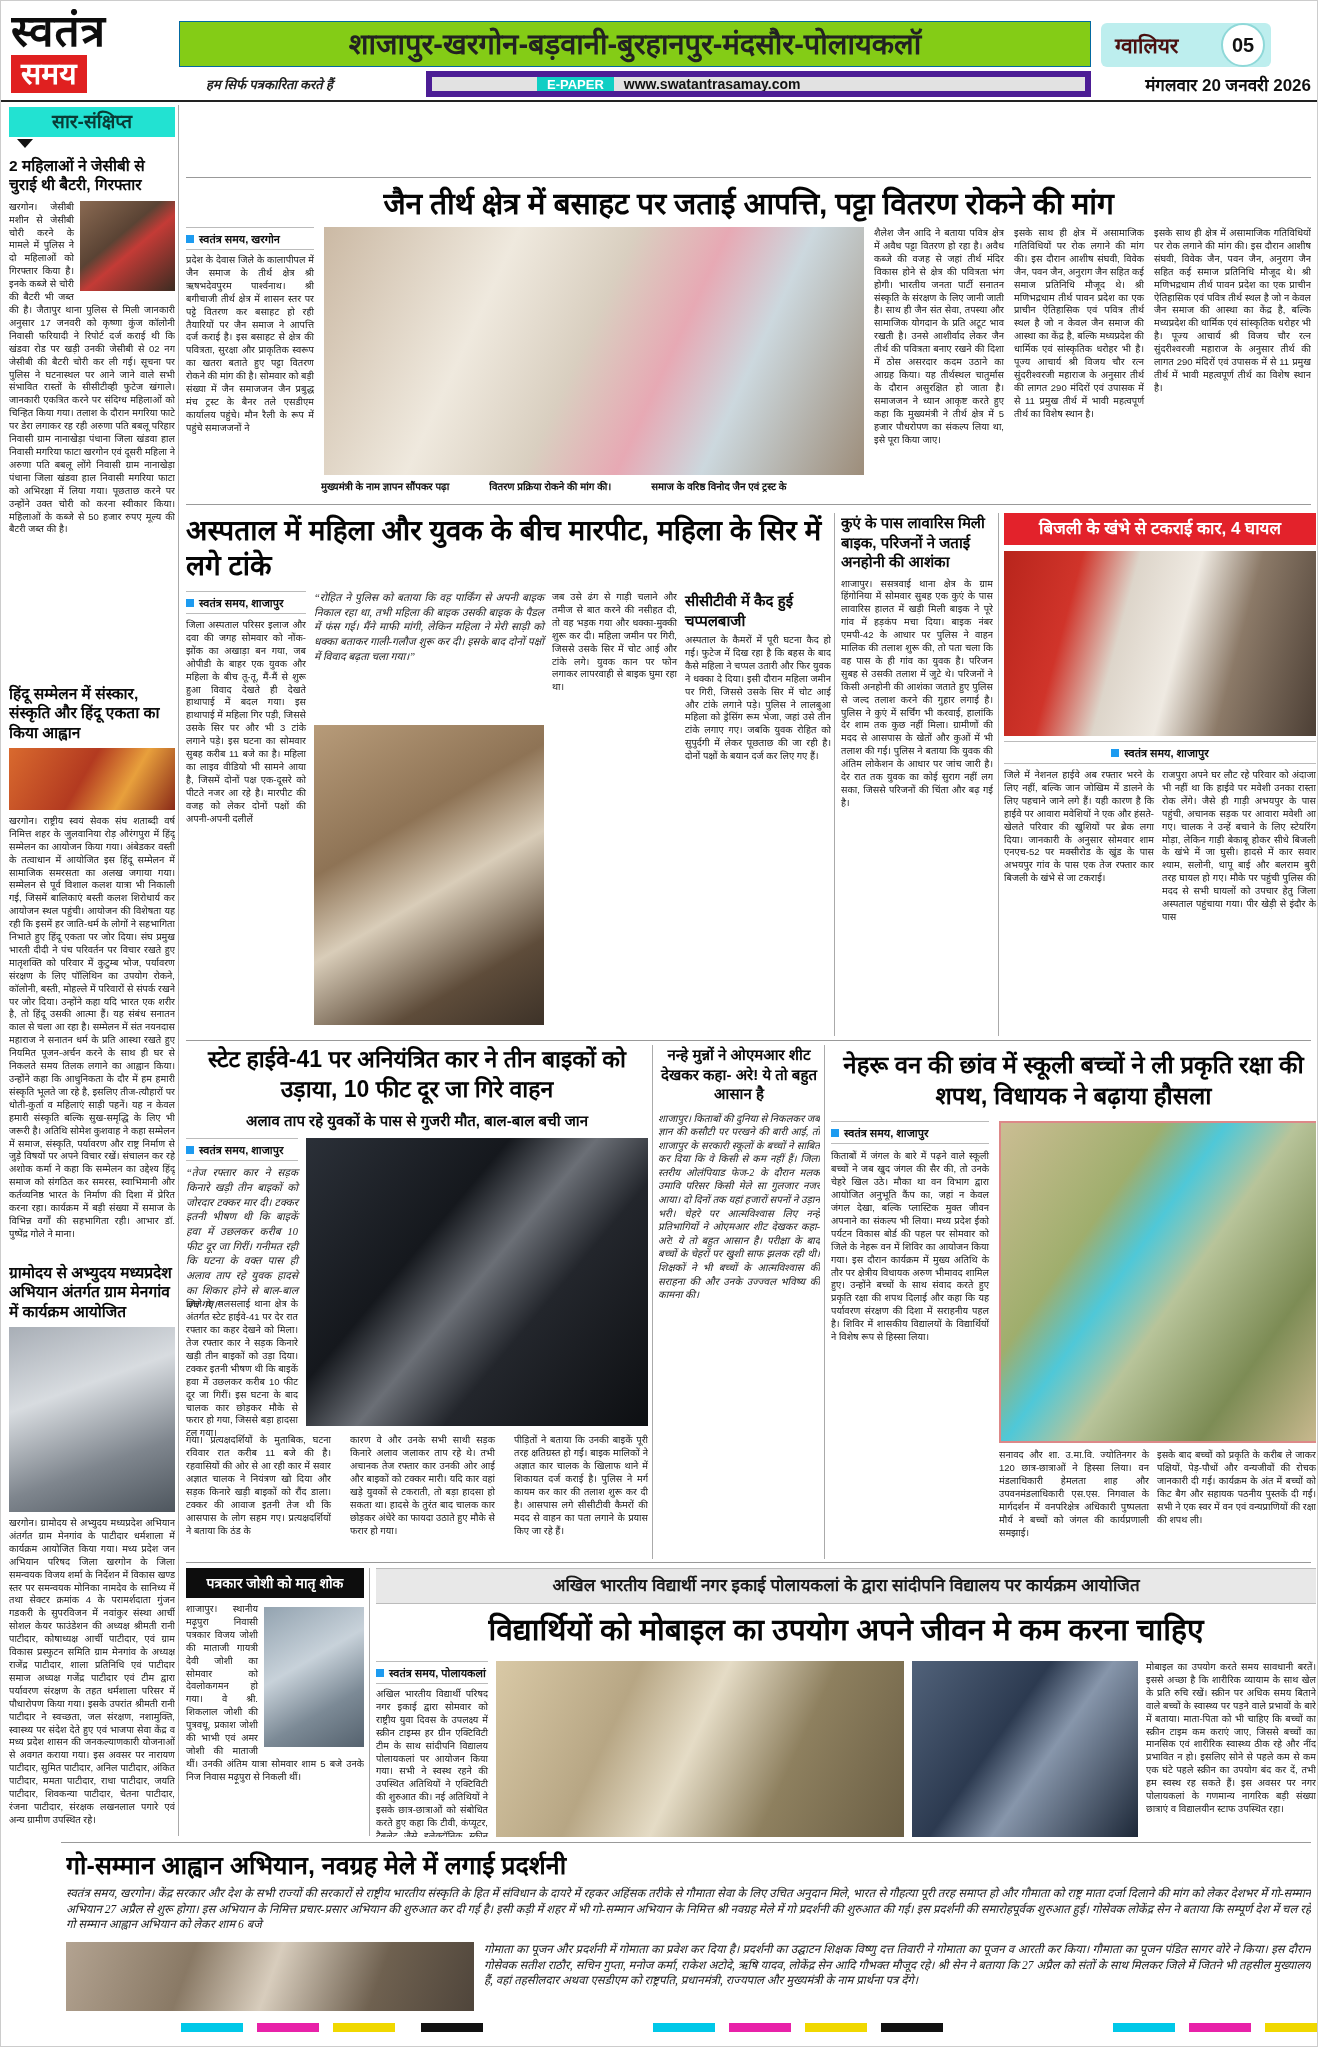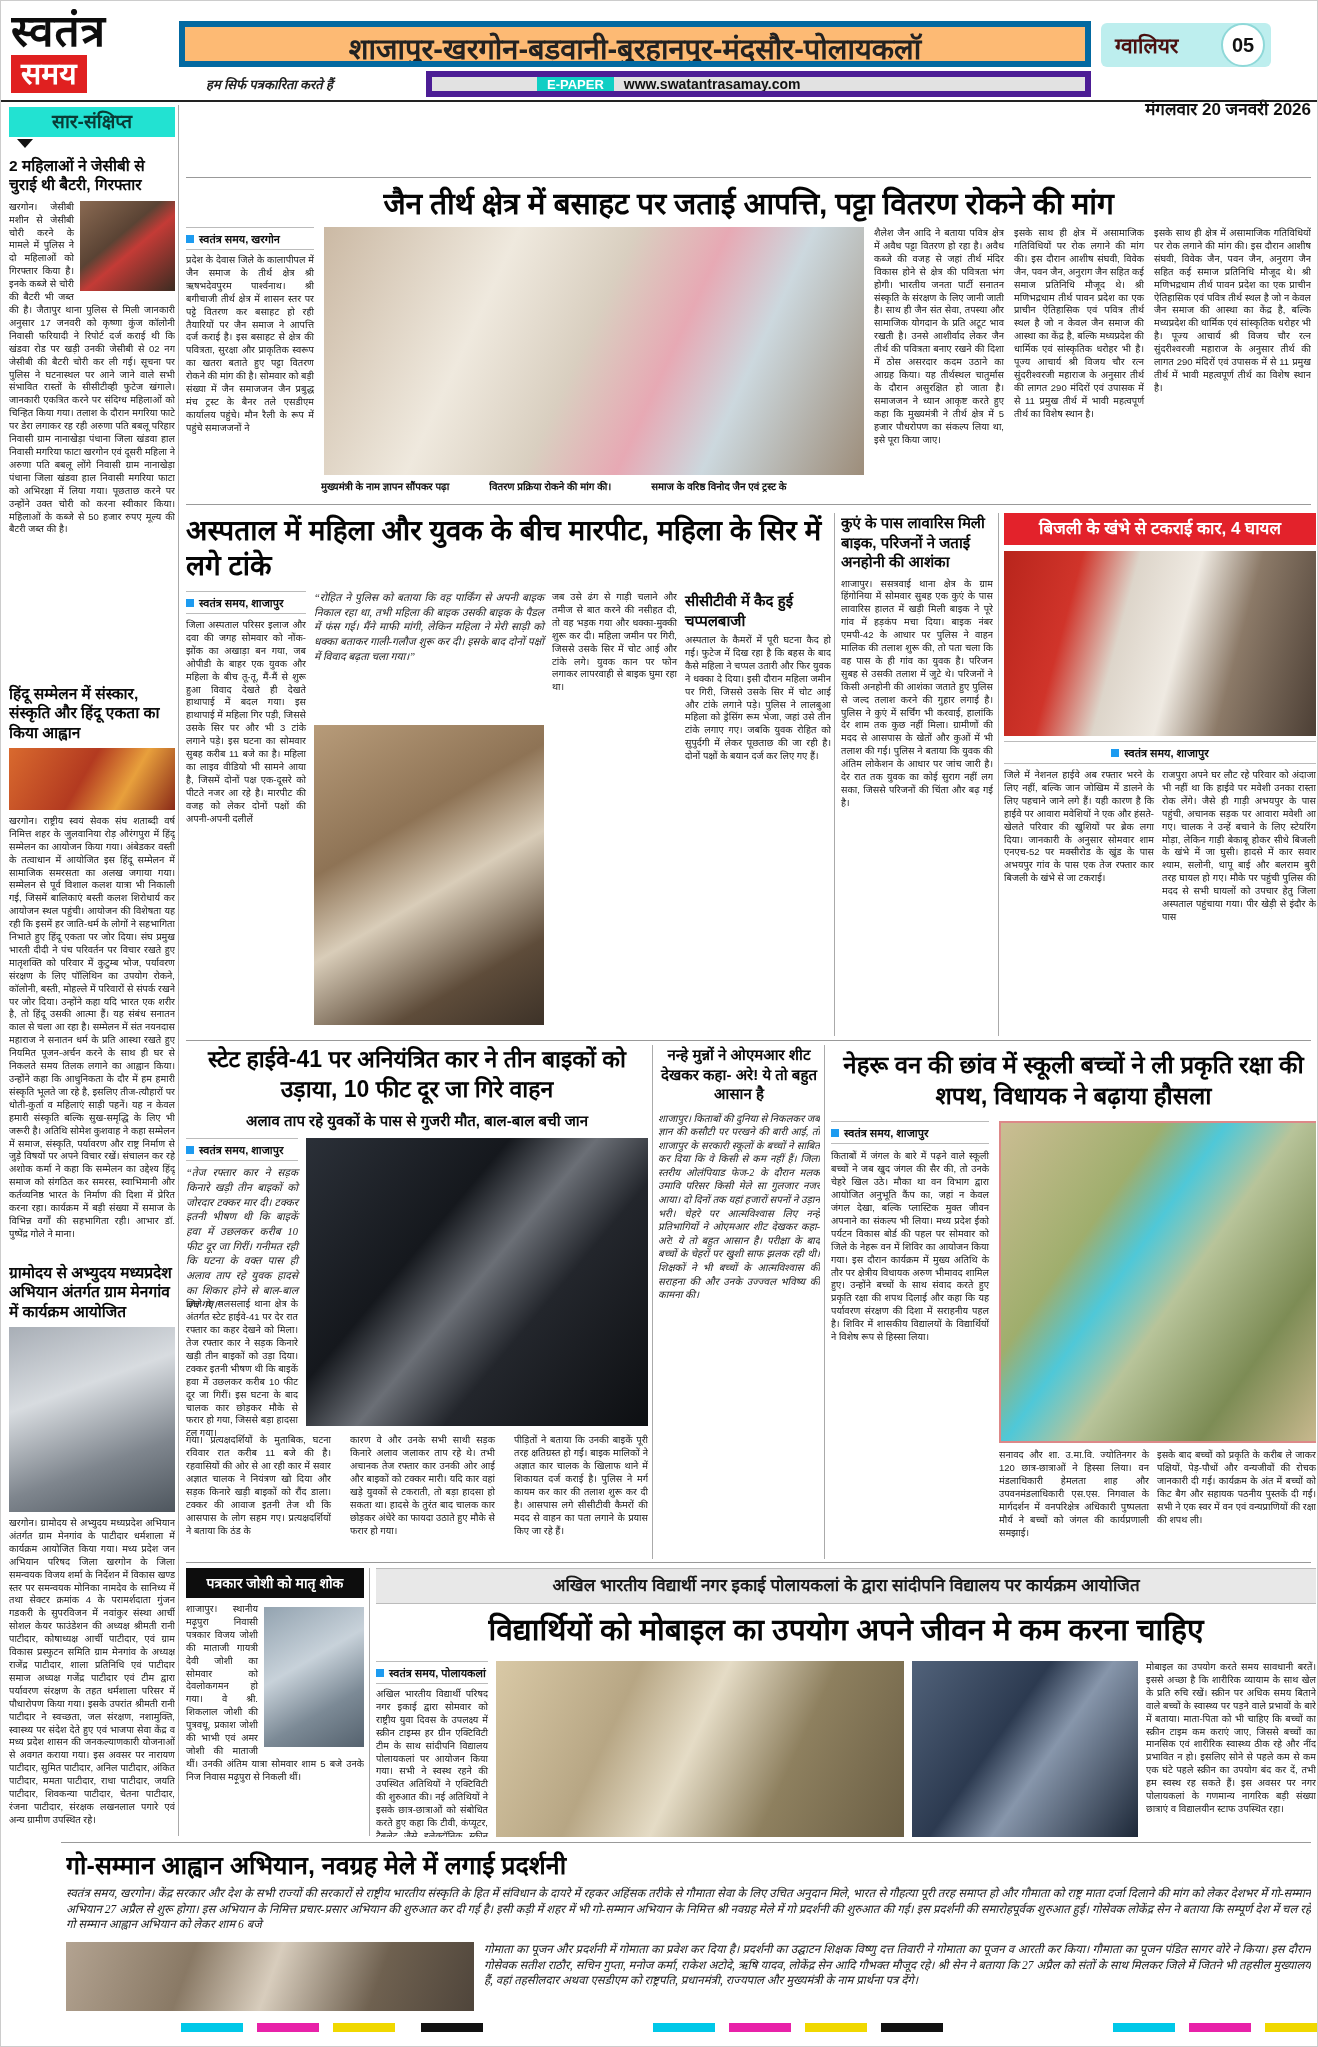--- a/index.html
+++ b/index.html
@@ -8,33 +8,33 @@
         border:1px solid #ccc;box-sizing:border-box;}
   .abs{position:absolute;box-sizing:border-box;overflow:hidden;}
   .hrule{position:absolute;background:#222;height:2px;}
   .thinrule{position:absolute;background:#999;height:1px;}
   .vline{position:absolute;background:#aaa;width:1px;}
 
   
   .logo1{font-size:44px;font-weight:bold;letter-spacing:1px;color:#0d0d0d;line-height:1;}
   .logo2{display:inline-block;background:#e02020;color:#fff;font-weight:bold;font-size:30px;
          padding:1px 10px;line-height:1.2;margin-top:2px;}
-  .regions{background:#fdba74;text-align:center;font-weight:bold;font-size:29px;color:#222;
-           line-height:44px;border:6px solid #0369a1;}
+  .regions{background:#84cc16;text-align:center;font-weight:bold;font-size:29px;color:#222;
+           line-height:44px;border:1px solid #0369a1;}
   .edition{background:#bdeeee;border-radius:6px;display:flex;align-items:center;
            justify-content:space-between;padding:0 6px 0 14px;}
   .edition-name{font-weight:bold;font-size:21px;color:#4a1010;}
   .page-circ{width:40px;height:40px;border-radius:50%;background:#fff;border:2px solid #8fd8d8;
              display:flex;align-items:center;justify-content:center;font-weight:bold;font-size:20px;}
   .tagline{font-style:italic;font-size:13px;font-family:"Liberation Serif","DejaVu Serif",serif;
            font-weight:bold;color:#222;margin-left:20px;}
   .urlbar{background:#e2e2e2;display:flex;align-items:center;height:26px;border:6px solid #4c1d95;}
   .epchip{background:#10cfc4;color:#fff;font-weight:bold;font-size:13px;padding:3px 10px;margin-right:10px;}
   .url{font-weight:bold;font-size:14px;color:#111;}
-  .hdate{font-weight:bold;font-size:17px;text-align:right;margin-top:24px;}
+  .hdate{font-weight:bold;font-size:17px;text-align:right;}
 
   
   .sb-title{background:#22e2d2;text-align:center;font-weight:bold;font-size:19px;line-height:30px;color:#073;
             color:#093c36;}
   .sb-tri{width:0;height:0;border-left:8px solid transparent;border-right:8px solid transparent;
           border-top:9px solid #111;margin:2px 0 0 8px;}
   .sb-head{font-weight:bold;font-size:15.5px;line-height:1.25;margin:8px 0 6px 0;color:#0b0b0b;}
   .body{font-size:9.5px;line-height:1.36;text-align:justify;color:#1c1c1c;}
   .photo{background:#bbb;}
   .cap{font-weight:bold;font-size:10px;color:#111;}

